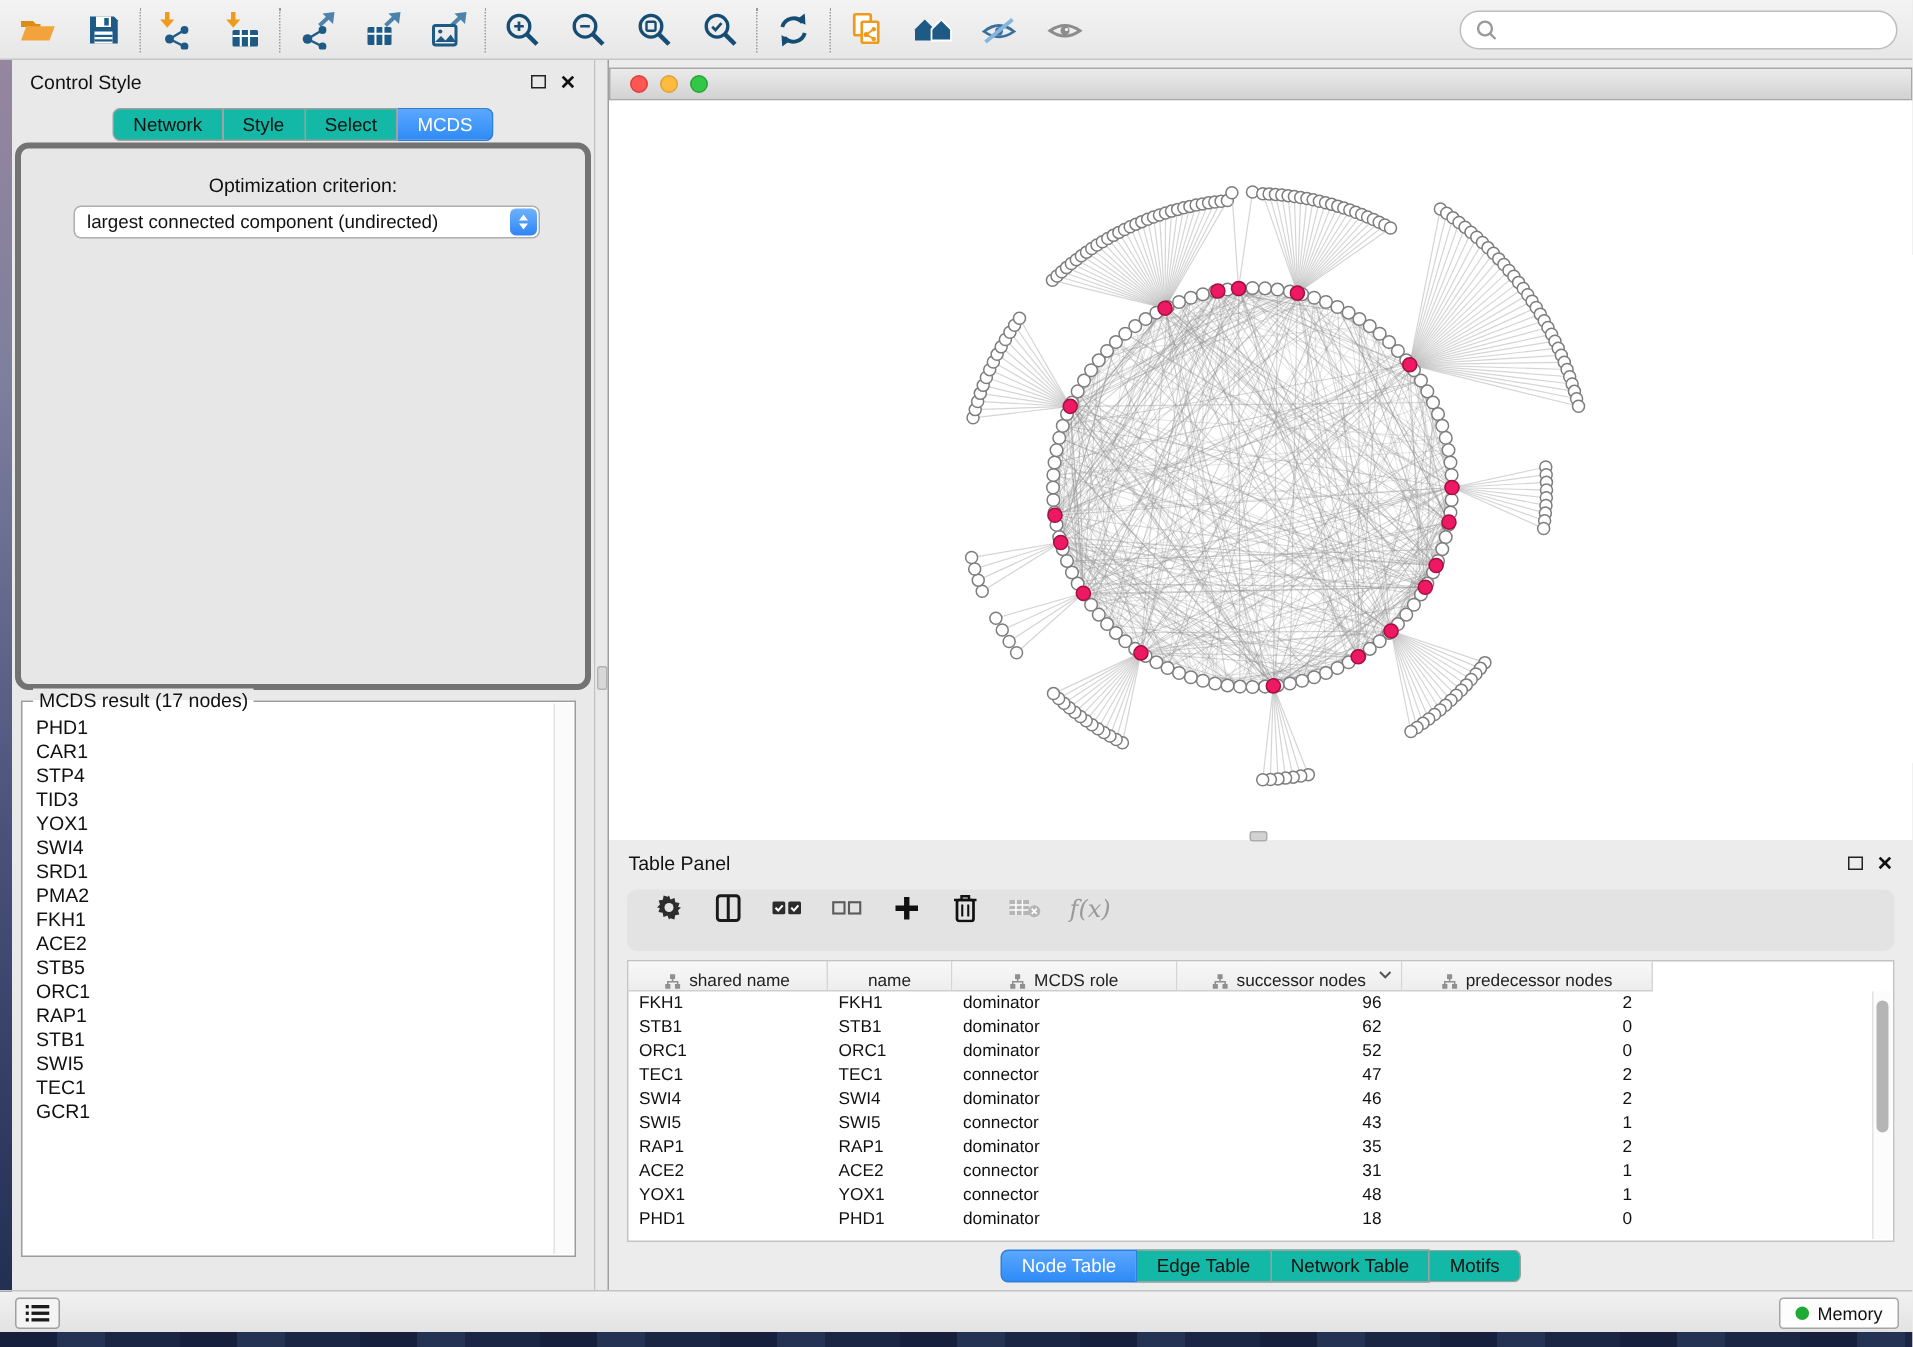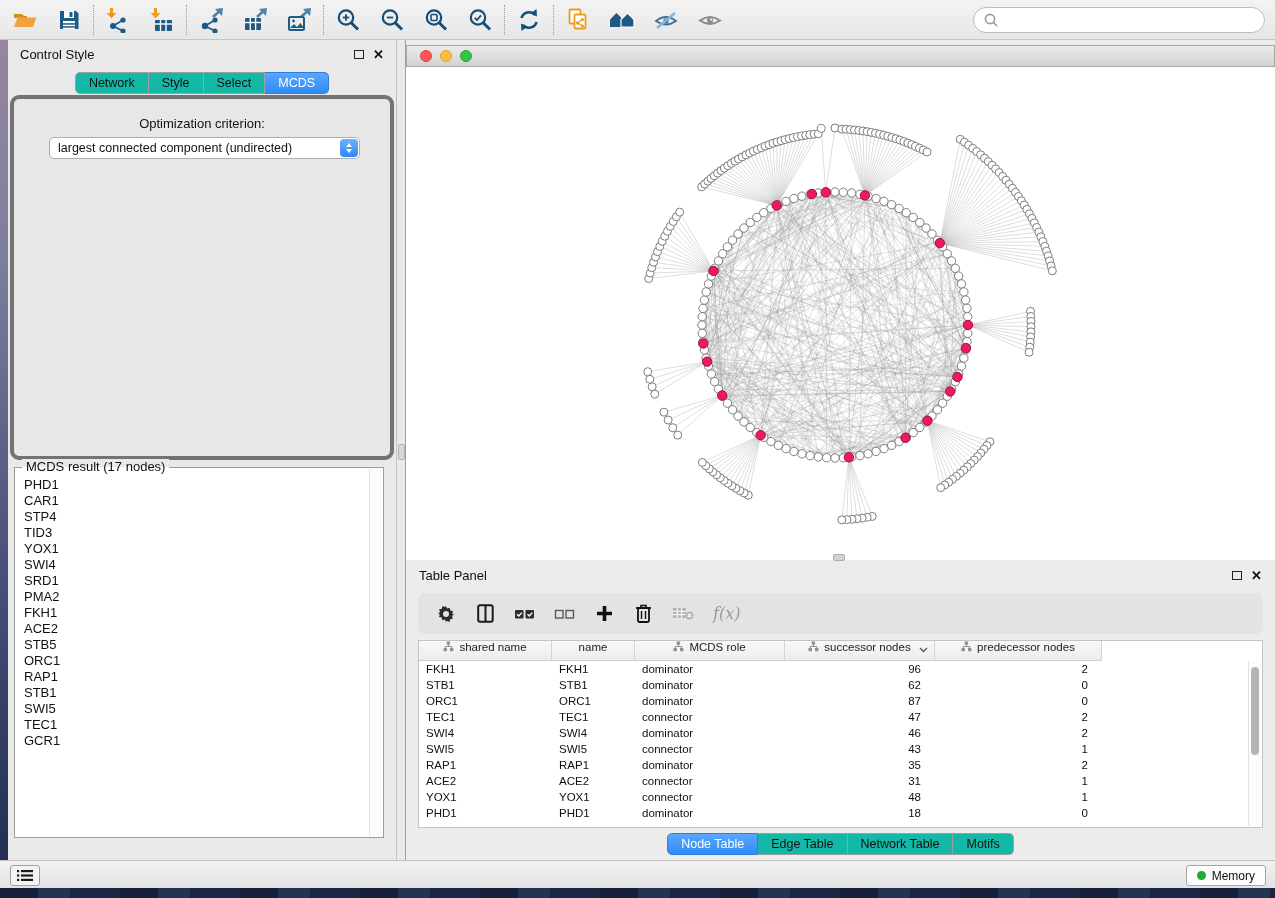--- a/index.html
+++ b/index.html
@@ -65,26 +65,26 @@
   .lights{position:absolute;left:13px;display:flex;gap:8px}
   .light{width:12px;height:12px;border-radius:50%}
   .nw-title{width:100%;text-align:center;font-size:12.5px;color:#222}
   .net-canvas{position:absolute;left:406px;top:67px;width:869px;height:493px;background:#fff}
   .h-thumb{position:absolute;left:833px;top:554px;width:12px;height:7px;background:#d2d2d2;border:1px solid #adadad;border-radius:2px}
 
   
   .tp{position:absolute;left:406px;top:563px;width:869px;height:297px;background:#ececec}
   .tp-titlebar{height:25px;display:flex;align-items:center;padding:0 13px;font-size:13px}
   .tp-toolbar{position:absolute;left:12px;top:30px;right:12px;height:41px;background:#e3e3e3;
-    border-radius:7px;display:flex;align-items:center;gap:19px;padding-left:18px}
+    border-radius:7px;display:flex;align-items:flex-start;gap:19px;padding-left:18px}
   .tp-ico{display:flex;align-items:center;justify-content:center;min-width:20px;height:24px}
   .fx{font-family:"DejaVu Serif",serif;font-style:italic;font-size:16px;color:#9a9a9a}
   .tbl{position:absolute;left:12px;top:77px;width:845px;height:188px;background:#fff;border:1px solid #c3c3c3;overflow:hidden}
   .thead{display:flex;height:20px}
-  .th{display:flex;align-items:flex-start;justify-content:center;gap:5px;background:linear-gradient(#f8f8f8,#ededed);
+  .th{display:flex;align-items:flex-end;justify-content:center;gap:5px;background:linear-gradient(#f8f8f8,#ededed);
     border-right:1px solid #d4d4d4;border-bottom:1px solid #cfcfcf;font-size:11.5px;color:#222;position:relative}
   .th .sort{position:absolute;right:6px;top:6px}
   .c0{width:133px}.c1{width:83px}.c2{width:150px}.c3{width:150px}.c4{width:167px}
   .trow{display:flex;height:16px;align-items:center;font-size:11.5px}
   .td{overflow:hidden;white-space:nowrap}
   .td.l{padding-left:7px;text-align:left}
   .td.r{padding-right:14px;text-align:right}
   .tbl-scroll{position:absolute;right:1px;top:20px;bottom:1px;width:13px;background:#fcfcfc;border-left:1px solid #e2e2e2}
   .tbl-scroll .thumb{position:absolute;left:2px;top:6px;width:8px;height:88px;background:#b5b5b5;border-radius:4px}
   .tp-tabs{position:absolute;left:0;bottom:5px;width:100%;display:flex;justify-content:center}
@@ -1381,21 +1381,21 @@
           <span class="td c0 l">STB1</span>
           <span class="td c1 l">STB1</span>
           <span class="td c2 l">dominator</span>
           <span class="td c3 r">62</span>
           <span class="td c4 r">0</span>
         </div>
         <div class="trow">
           <span class="td c0 l">ORC1</span>
           <span class="td c1 l">ORC1</span>
           <span class="td c2 l">dominator</span>
-          <span class="td c3 r">87</span>
+          <span class="td c3 r">52</span>
           <span class="td c4 r">0</span>
         </div>
         <div class="trow">
           <span class="td c0 l">TEC1</span>
           <span class="td c1 l">TEC1</span>
           <span class="td c2 l">connector</span>
           <span class="td c3 r">47</span>
           <span class="td c4 r">2</span>
         </div>
         <div class="trow">

